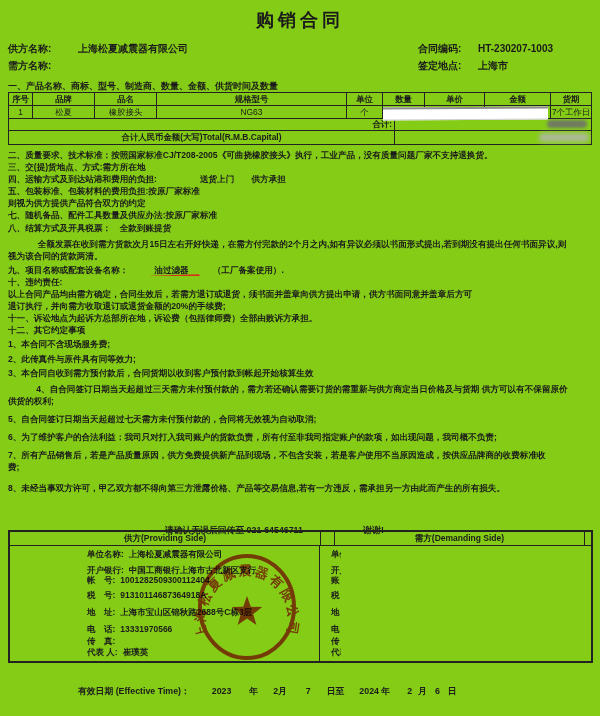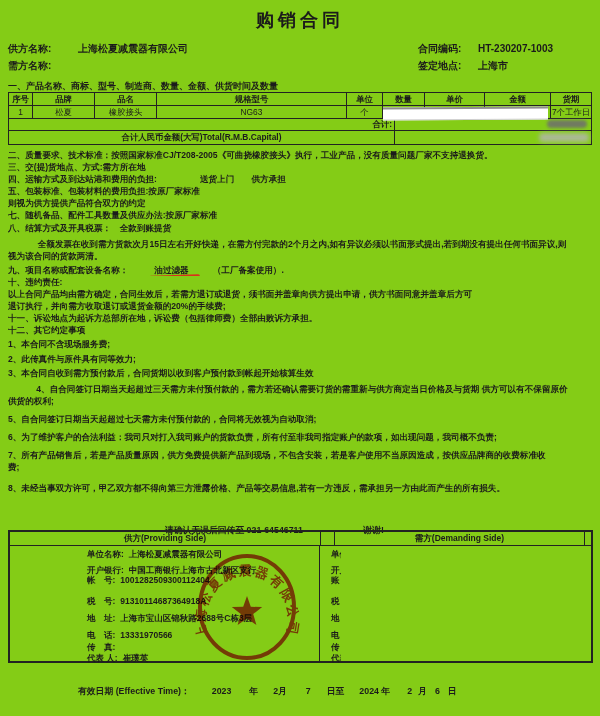--- a/index.html
+++ b/index.html
@@ -61,21 +61,21 @@
   .p-hd .ph-sliver{width:6px;}
   .p-body{position:relative;height:116px;}
   .p-left{position:absolute;left:0;top:0;bottom:0;width:310px;border-right:1px solid #222;
           padding-left:77px;box-sizing:border-box;}
   .p-right{position:absolute;left:311px;top:0;bottom:0;right:0;padding-left:10px;box-sizing:border-box;}
   .srow{display:flex;height:10px;line-height:10px;white-space:nowrap;}
   .srow .sl{font-weight:bold;}
   .srow .sv{margin-left:5px;font-weight:bold;}
   .p-right .srow .sl{width:10px;overflow:hidden;}
   .srow:nth-child(1){margin-top:3px;} .srow:nth-child(2){margin-top:6px;}
-  .srow:nth-child(3){} .srow:nth-child(4){margin-top:11px;}
+  .srow:nth-child(3){} .srow:nth-child(4){margin-top:5px;}
   .srow:nth-child(5){margin-top:7px;}  .srow:nth-child(6){margin-top:7px;}
   .srow:nth-child(7){margin-top:2px;}  .srow:nth-child(8){margin-top:1px;}
 
   .stamp{position:absolute;left:194px;top:551px;mix-blend-mode:multiply;opacity:.92;}
 
   .footer{position:absolute;top:686px;left:0;width:600px;display:flex;
           font-size:8.8px;font-weight:600;white-space:nowrap;}
   .footer span:nth-child(1){margin-left:78px;}
   .footer span:nth-child(2){margin-left:22px;}
   .footer span:nth-child(3){margin-left:18px;}

